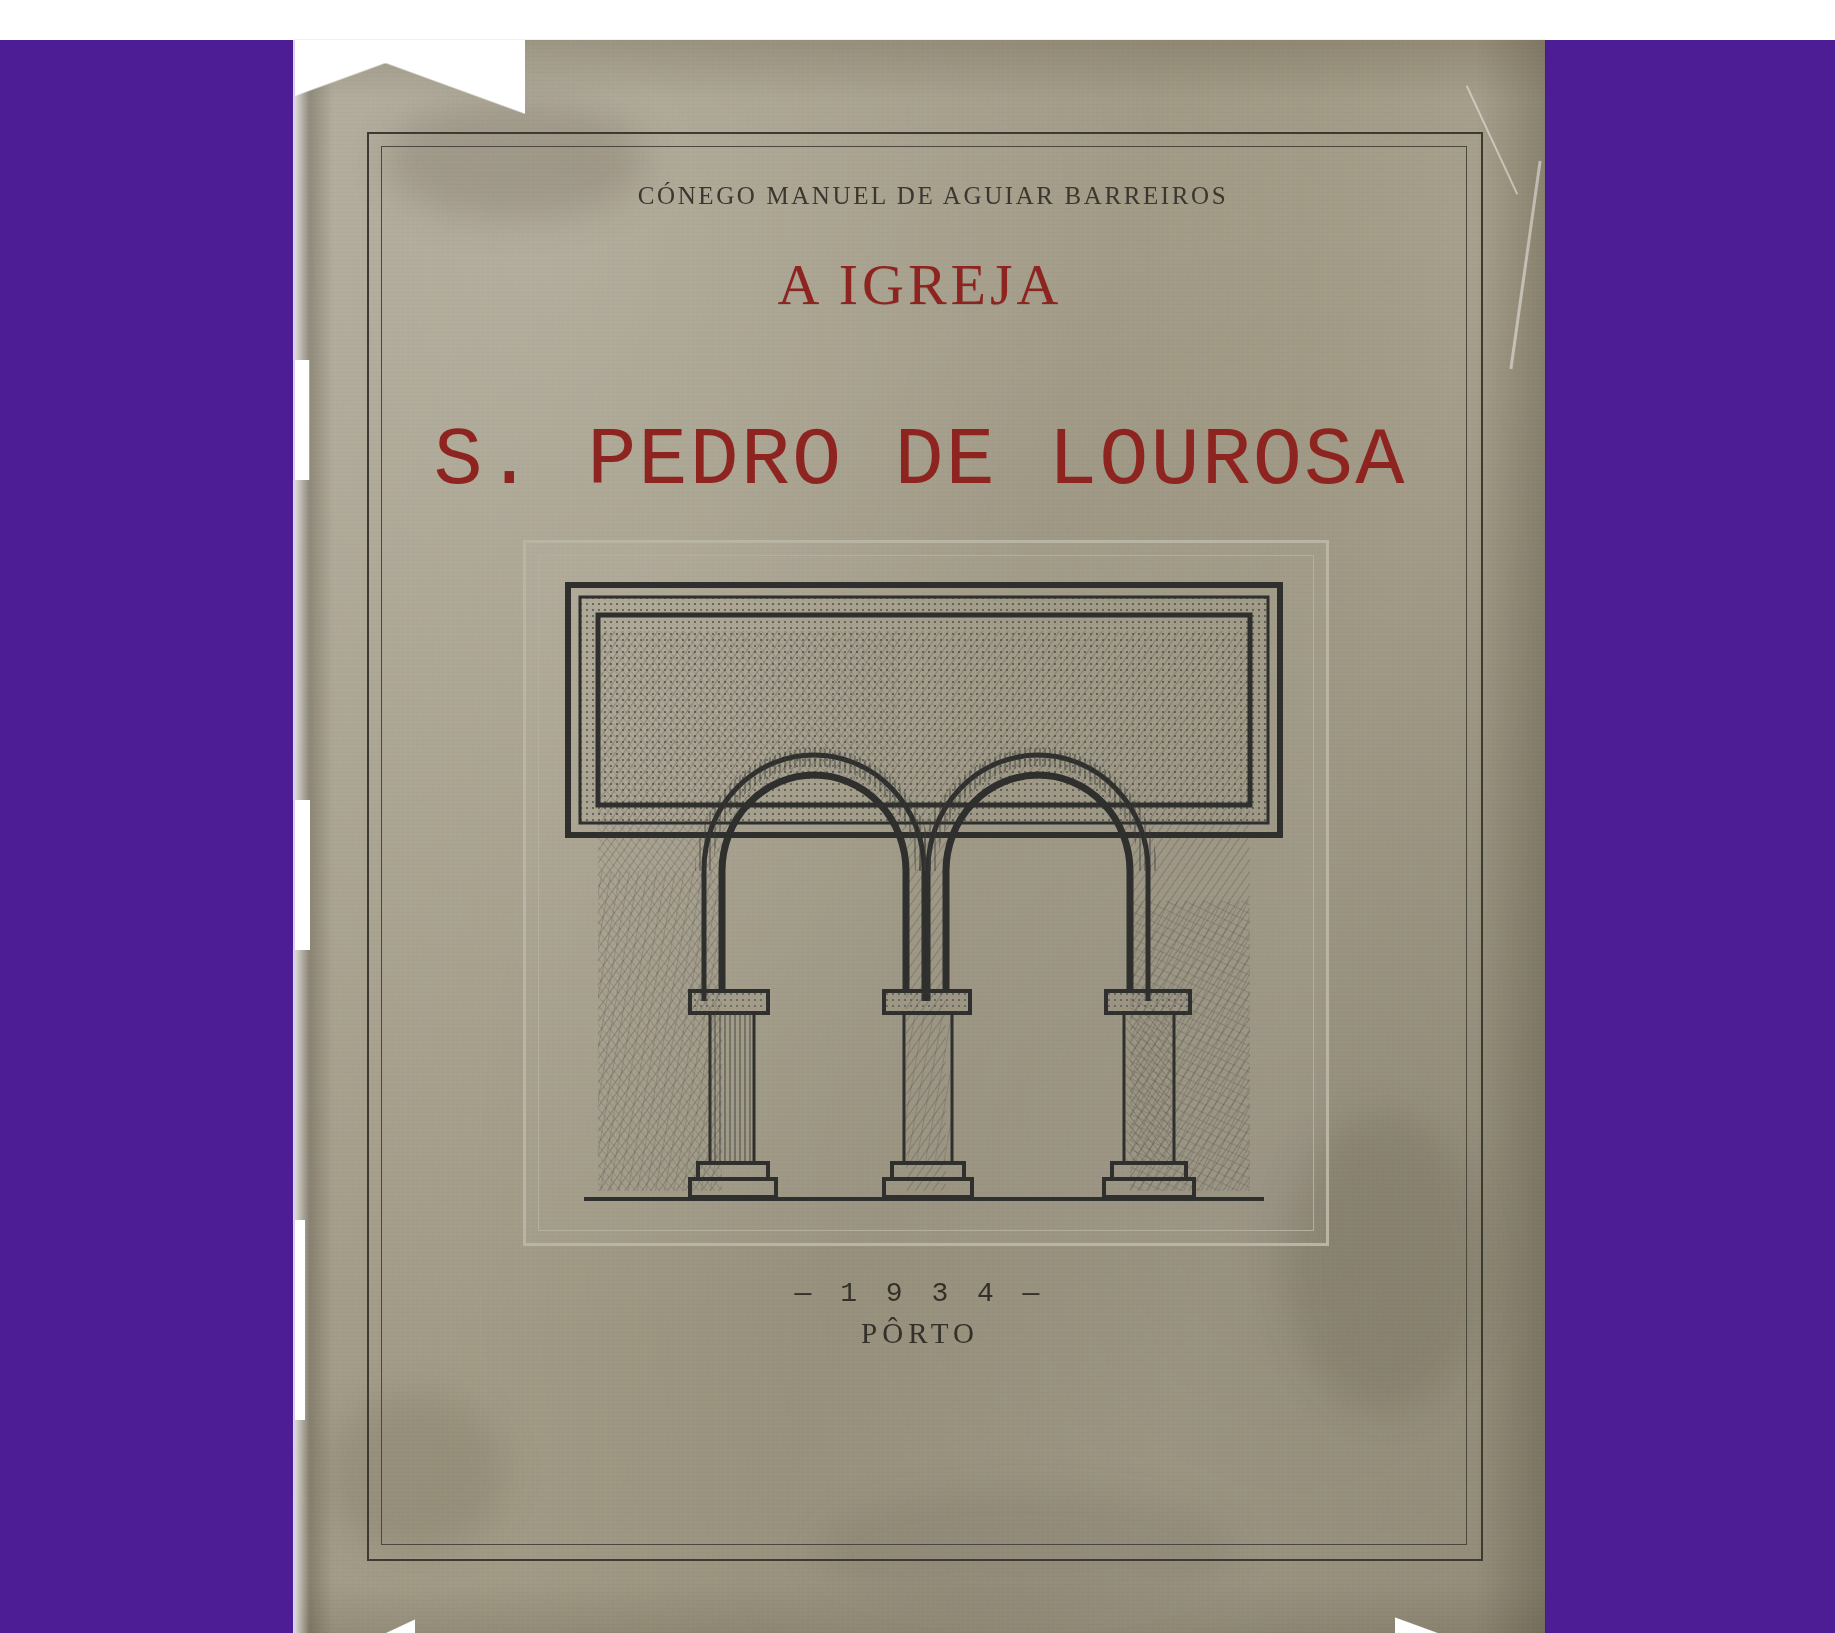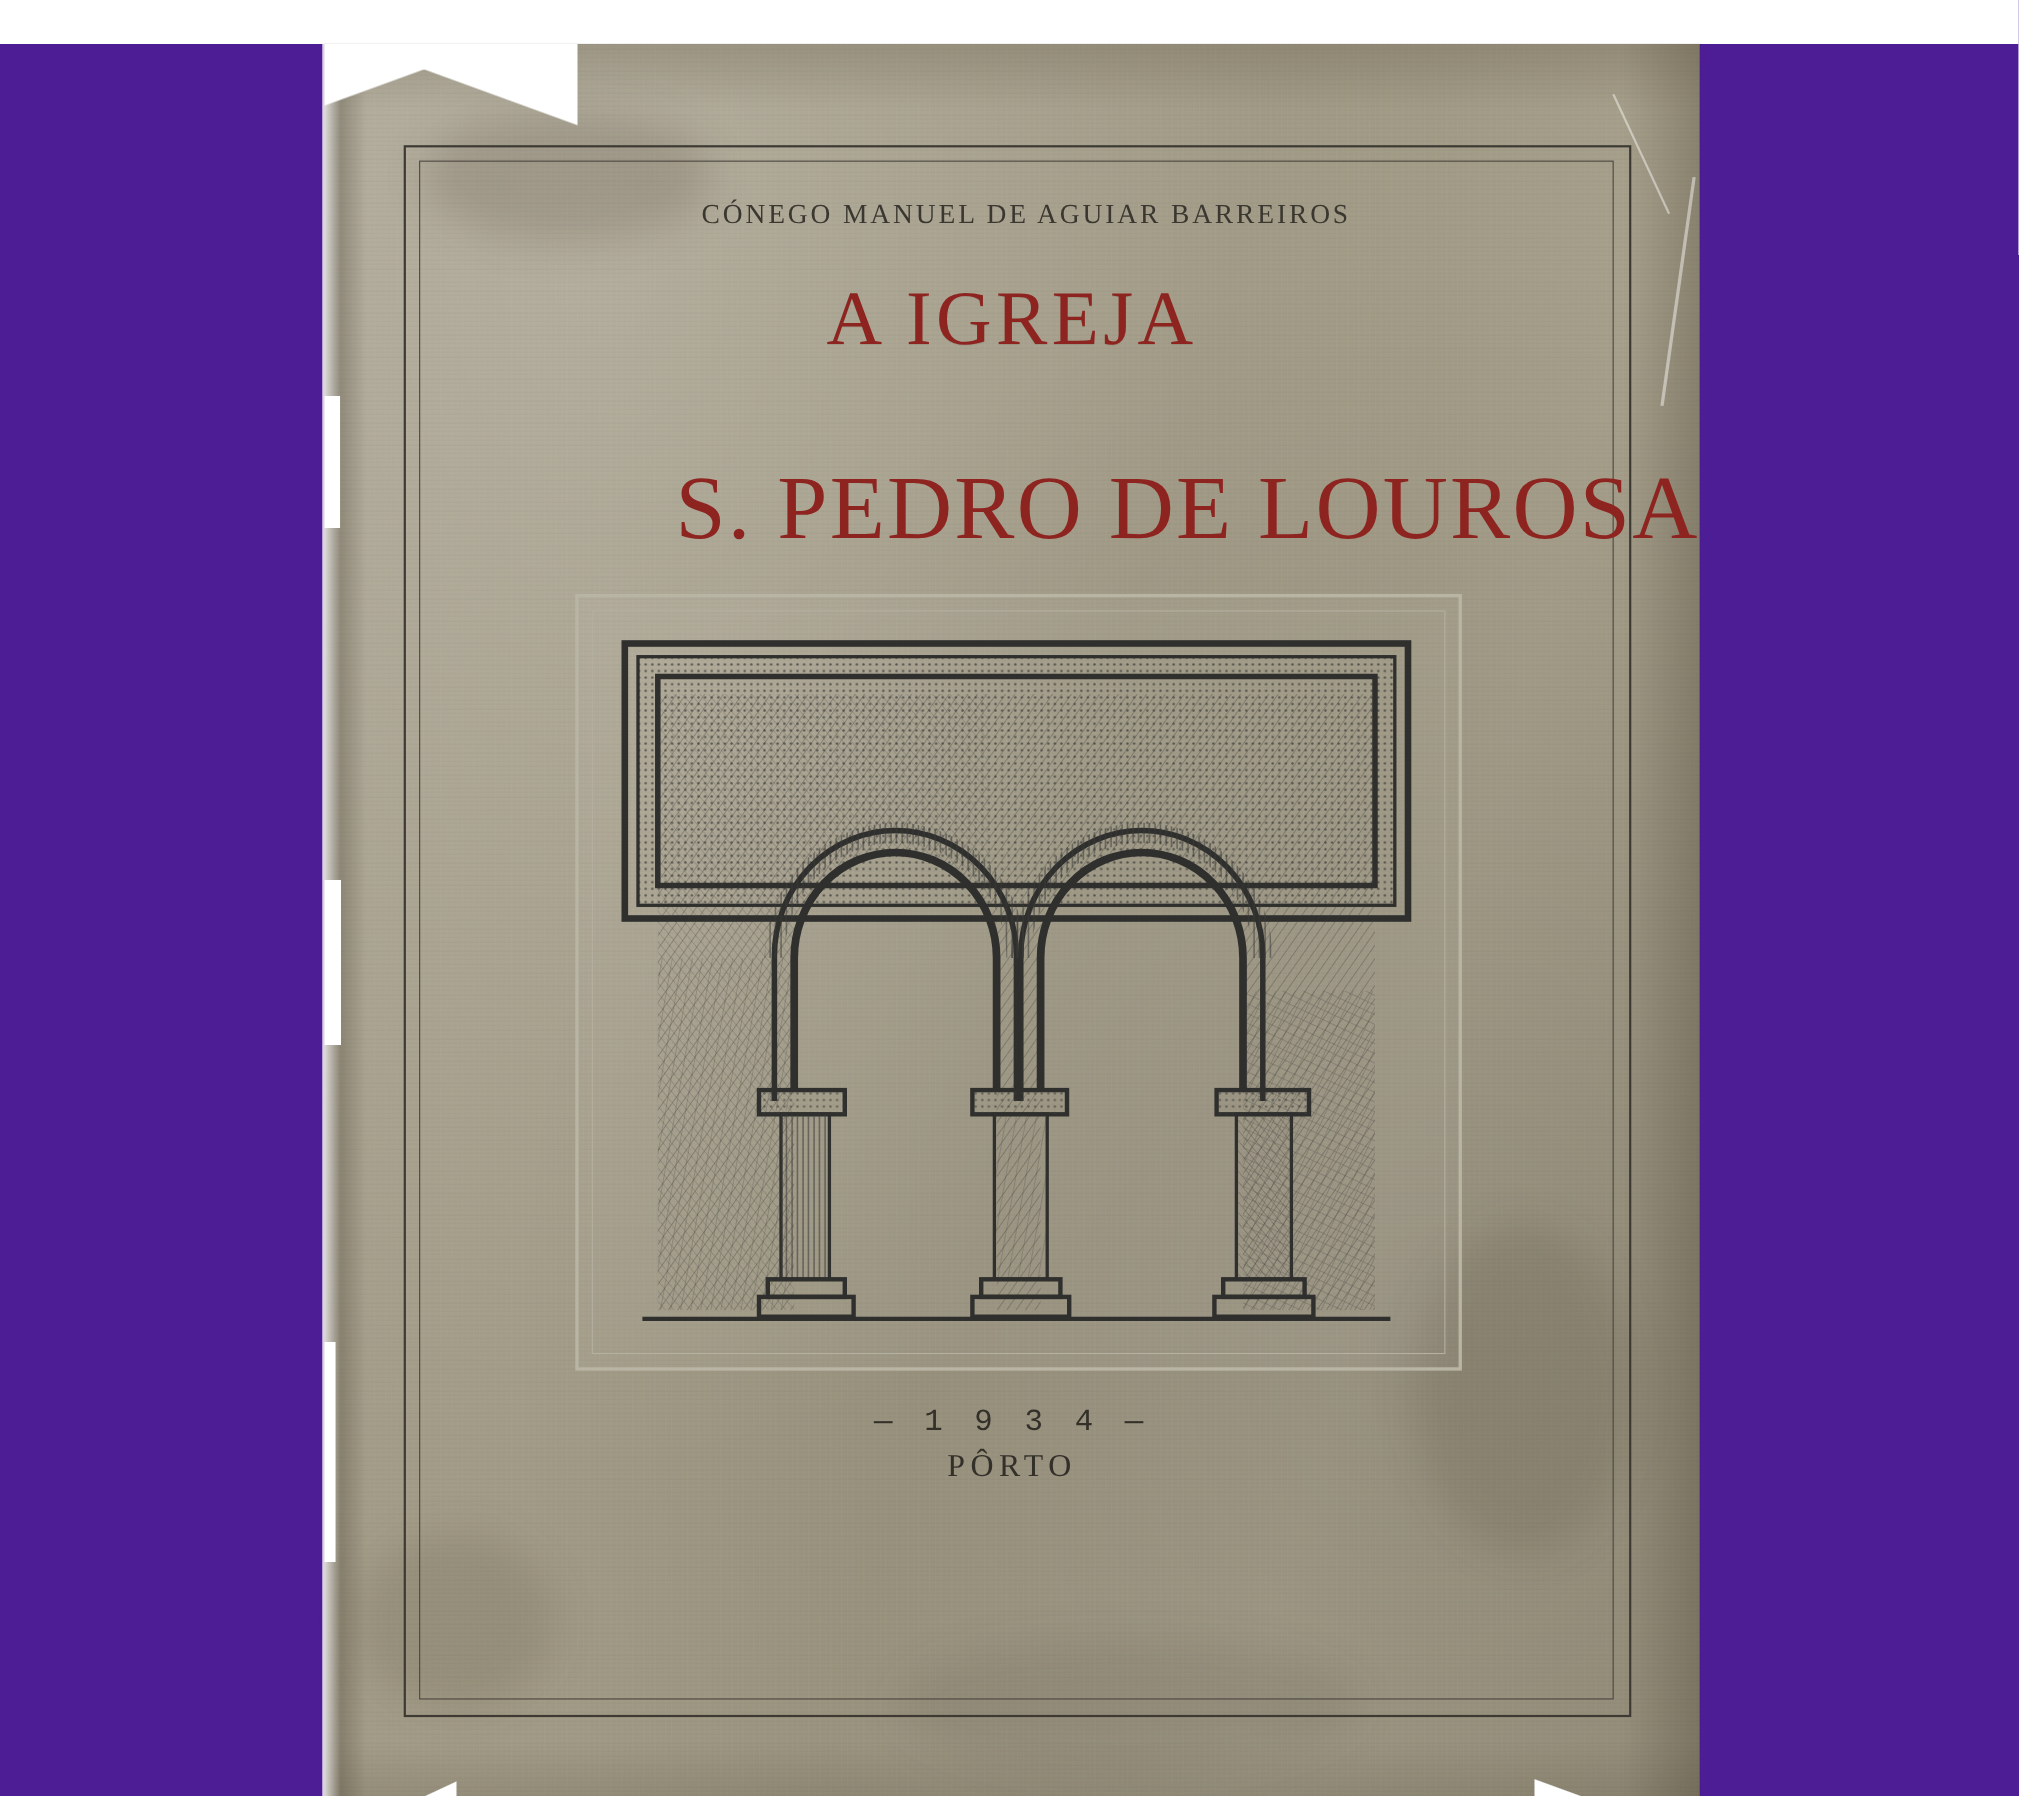--- a/index.html
+++ b/index.html
@@ -100,21 +100,21 @@
     padding-left: 26px;
     box-sizing: border-box;
   }
 
   .title-main {
     position: absolute;
     left: 0; top: 216px;
     width: 1250px;
     text-align: center;
     color: #8e2420;
-    font-size: 70px;
+    font-size: 58px;
     line-height: 1.0;
     letter-spacing: 4px;
     font-family: "Liberation Serif", serif;
     text-transform: uppercase;
     text-shadow: 0 1px 0 rgba(0,0,0,0.08);
   }
   .title-de {
     position: absolute;
     left: 0; top: 328px;
     width: 1250px;
@@ -122,25 +122,25 @@
     color: #8e2420;
     font-size: 46px;
     letter-spacing: 3px;
     font-family: "Liberation Serif", serif;
     text-transform: uppercase;
   }
   .title-sub {
     position: absolute;
     left: 0; top: 375px;
     width: 1250px;
-    text-align: right;
+    text-align: center;
     color: #8e2420;
     font-size: 82px;
     letter-spacing: 2px;
-    font-family: Liberation Serif, serif;
+    font-family: Liberation Mono, monospace;
     text-transform: uppercase;
   }
 
   
   .plate {
     position: absolute;
     left: 228px; top: 500px;
     width: 800px; height: 700px;
     border: 3px solid #b9b5a4;
     background: rgba(255,255,255,0.04);

